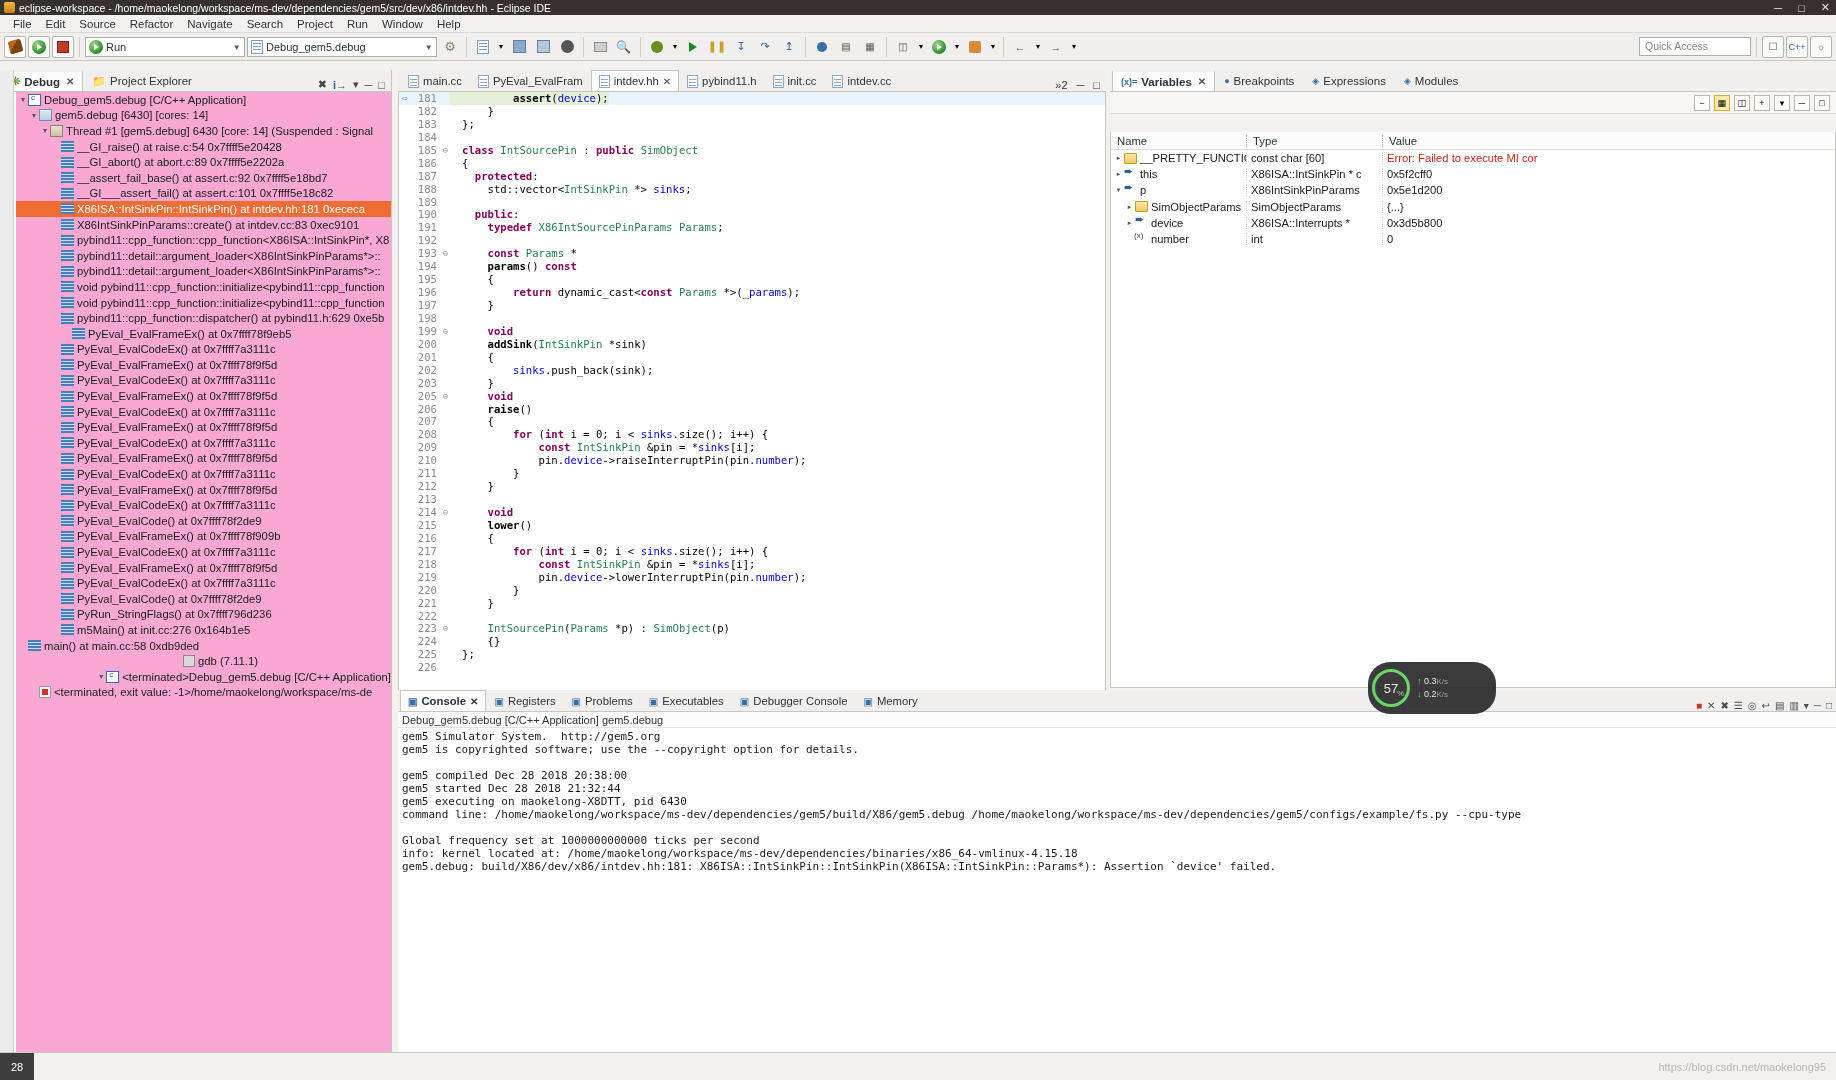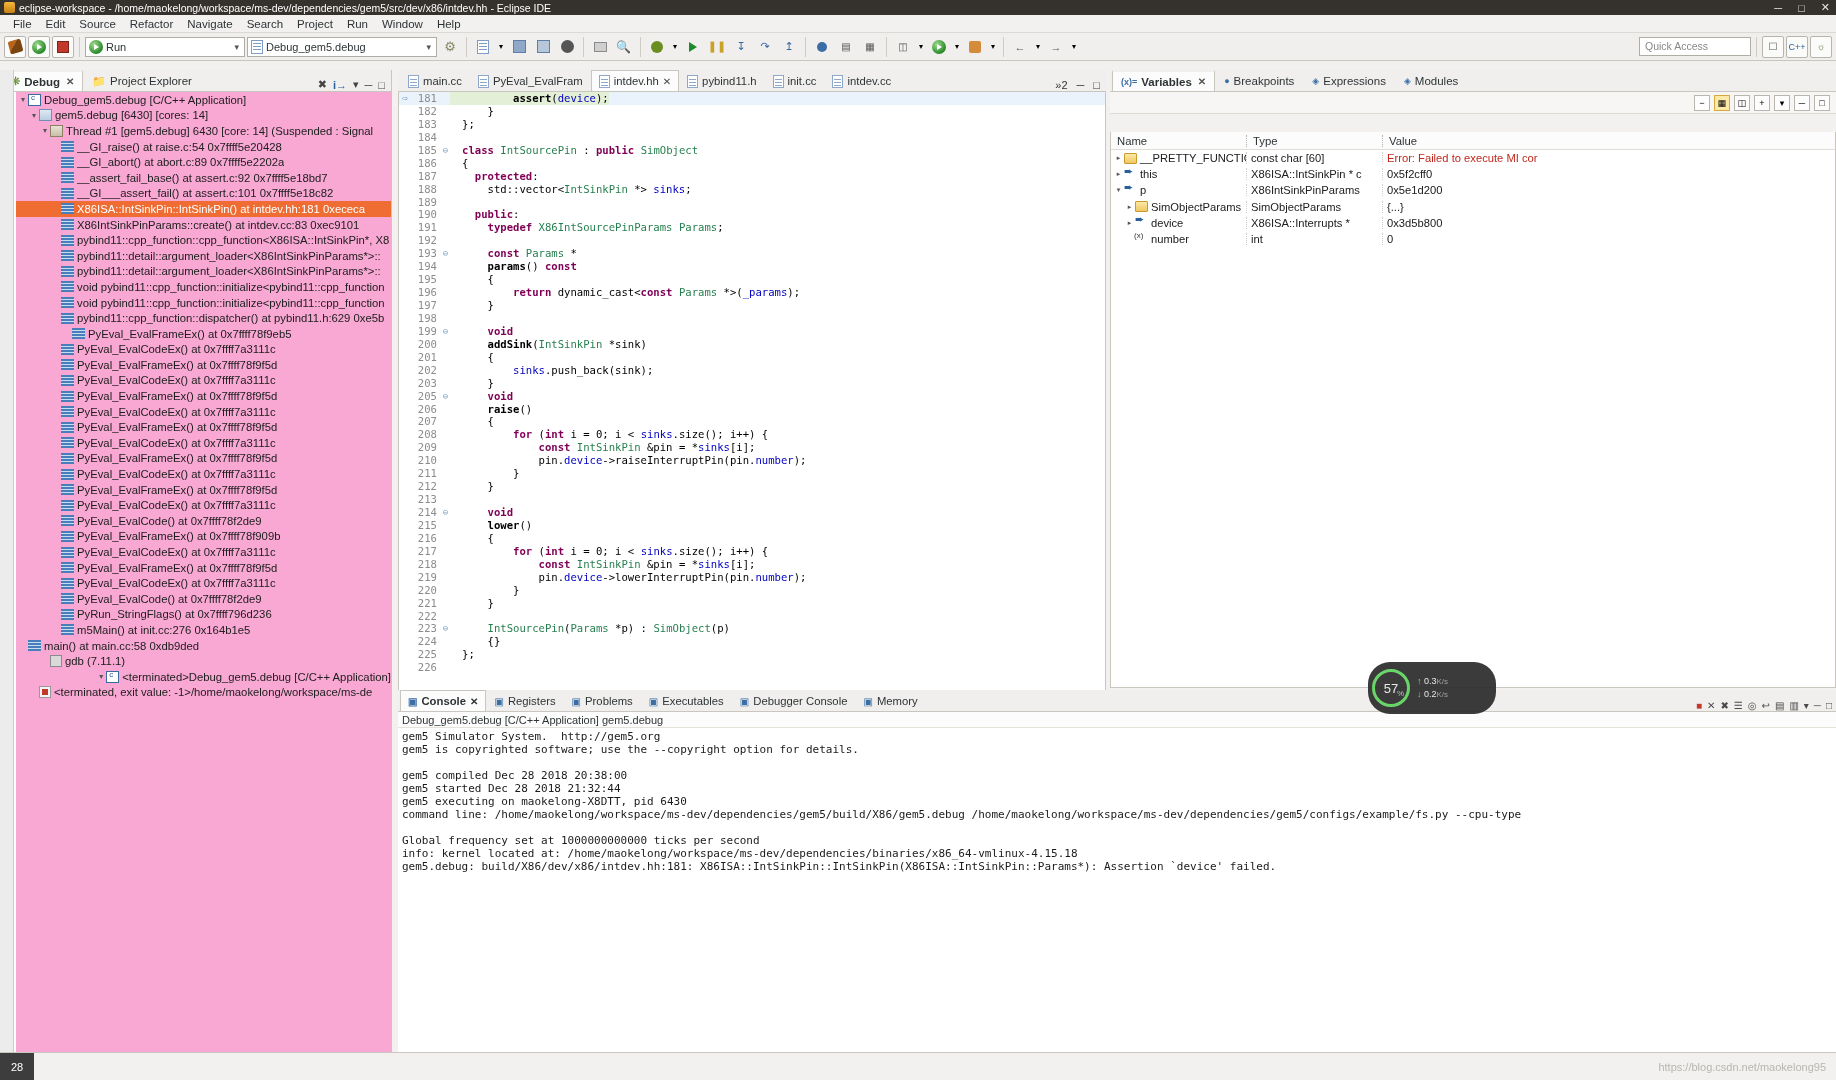--- a/index.html
+++ b/index.html
@@ -554,21 +554,21 @@
         <div class="trow" style="padding-left: 35px;">
           <span class="twist"></span>
           <span class="ticon ic-stack"></span>
           <span class="tlabel">m5Main() at init.cc:276 0x164b1e5</span>
         </div>
         <div class="trow" style="">
           <span class="twist"></span>
           <span class="ticon ic-stack"></span>
           <span class="tlabel">main() at main.cc:58 0xdb9ded</span>
         </div>
-        <div class="trow" style="padding-left: 24px;">
+        <div class="trow" style="padding-left: 24px; justify-content: center;">
           <span class="twist"></span>
           <span class="ticon ic-gdb"></span>
           <span class="tlabel">gdb (7.11.1)</span>
         </div>
         <div class="trow" style="padding-left: 16px; justify-content: flex-end;">
           <span class="twist">▾</span>
           <span class="ticon ic-launch"></span>
           <span class="tlabel">&lt;terminated&gt;Debug_gem5.debug [C/C++ Application]</span>
         </div>
         <div class="trow" style="padding-left: 13px;">

